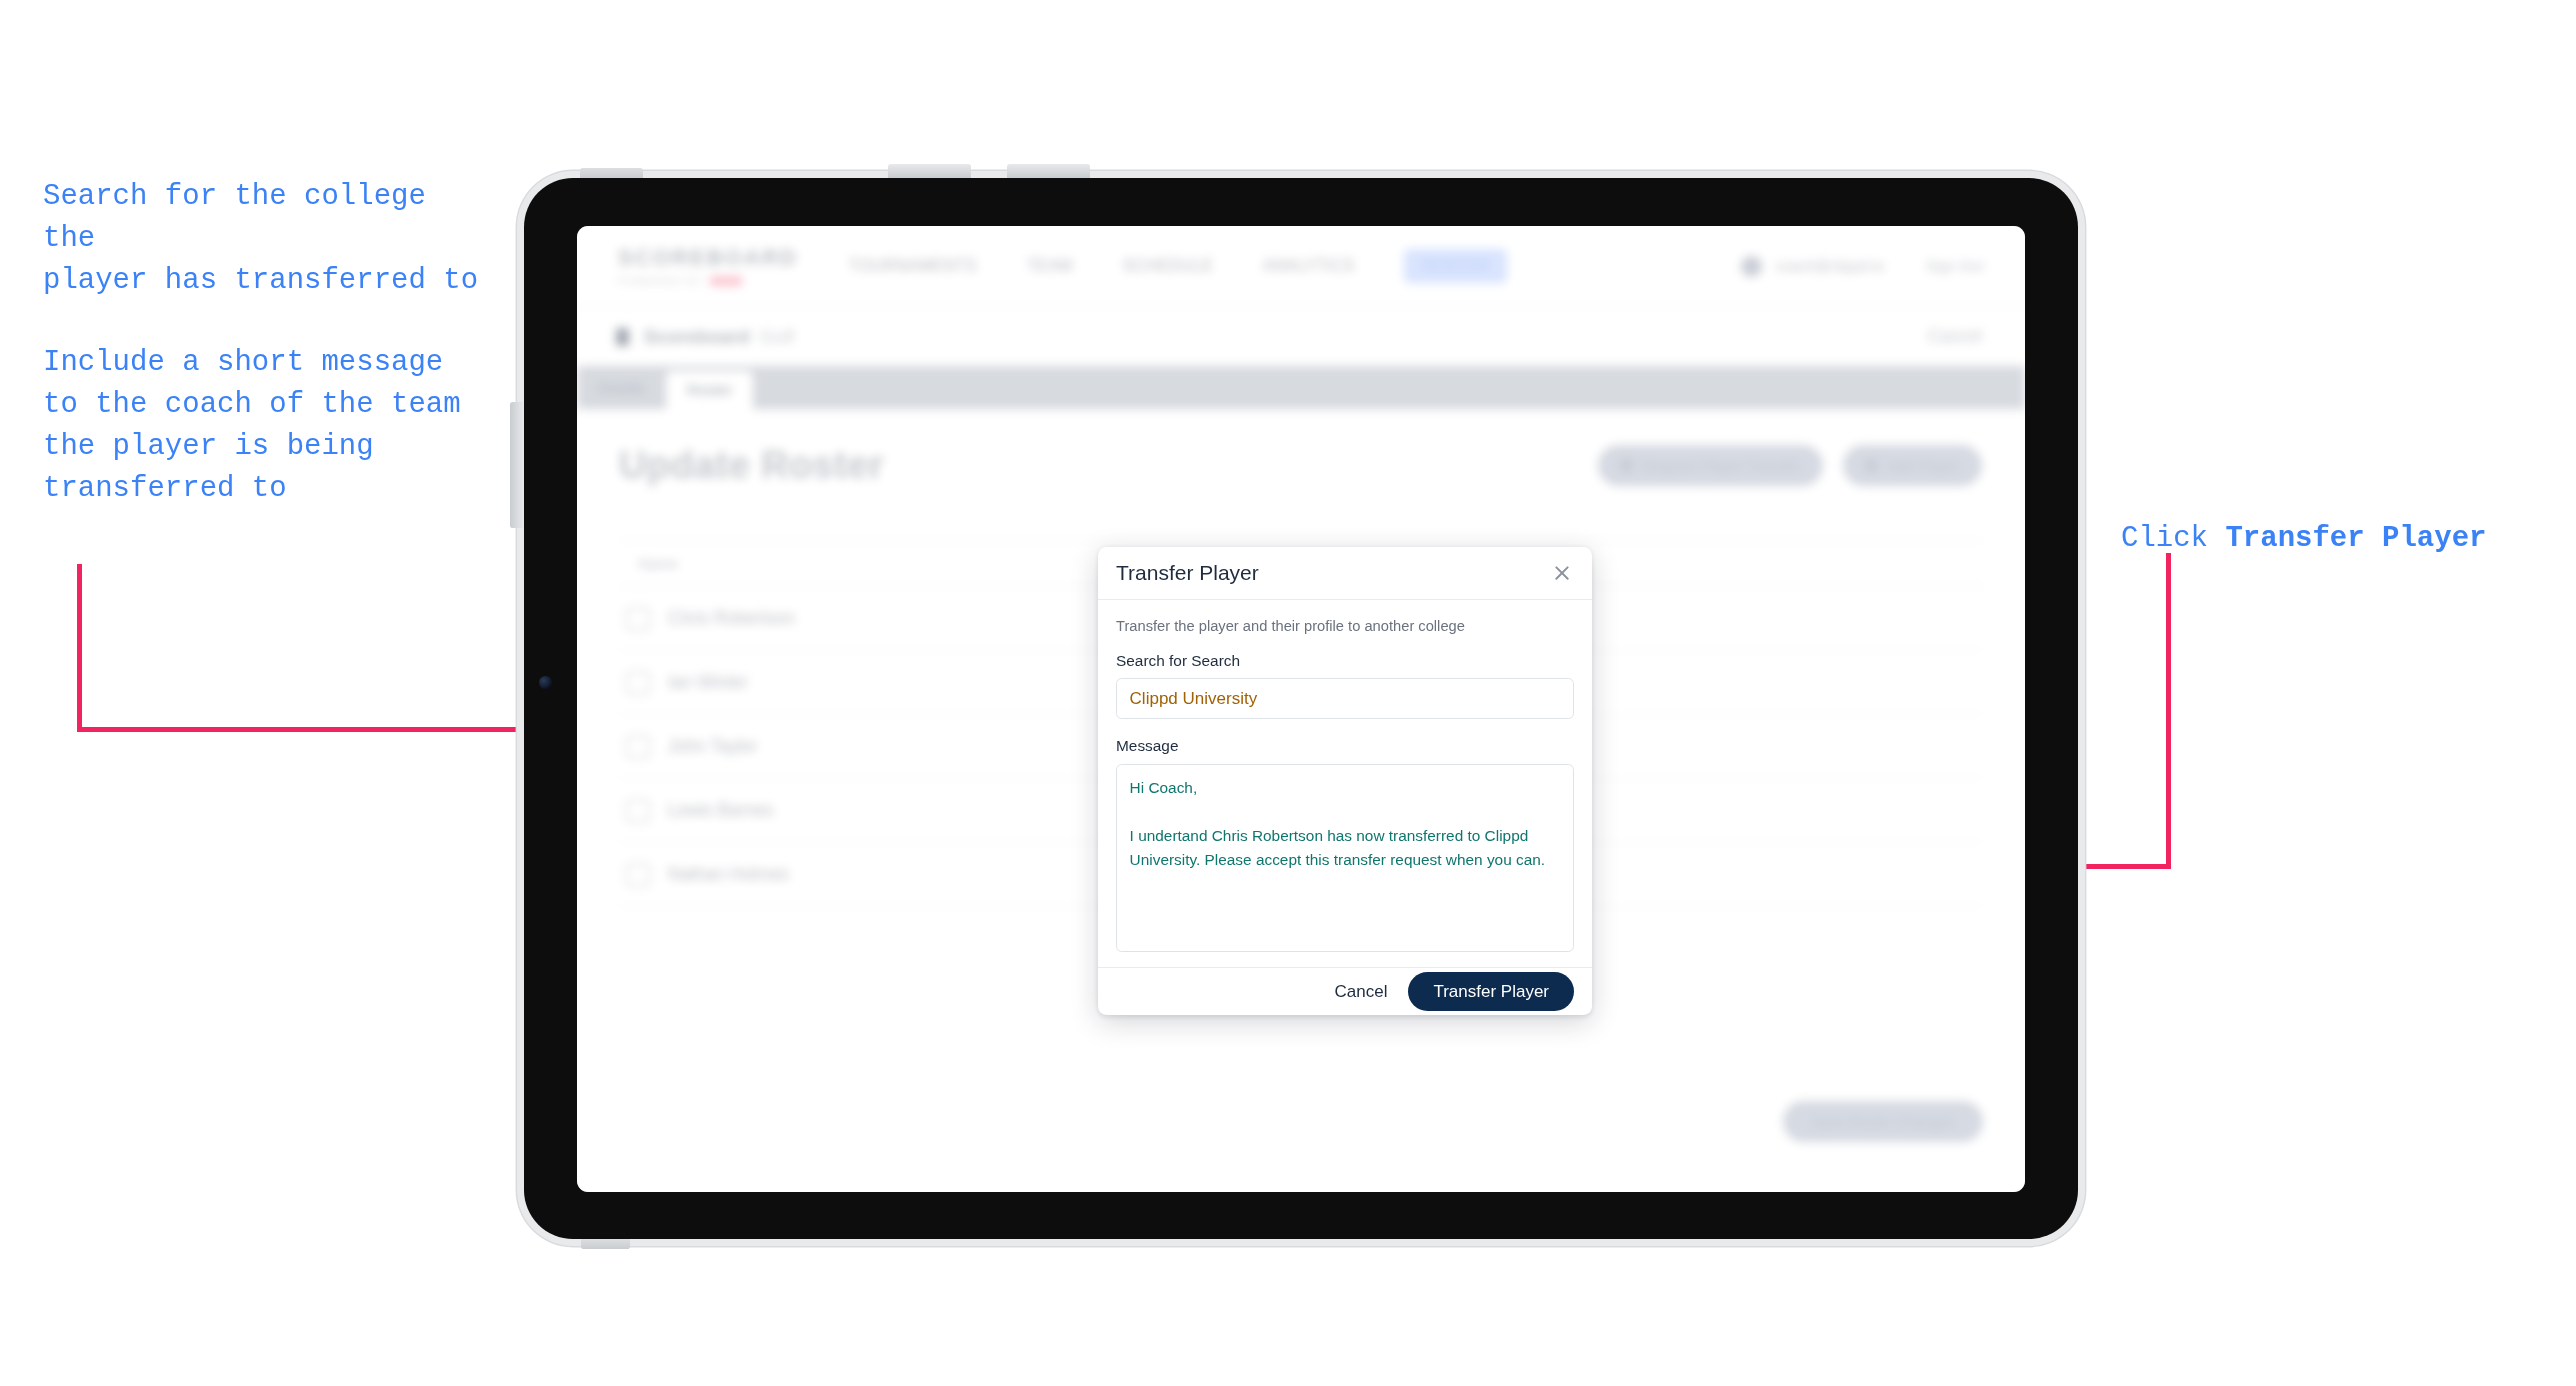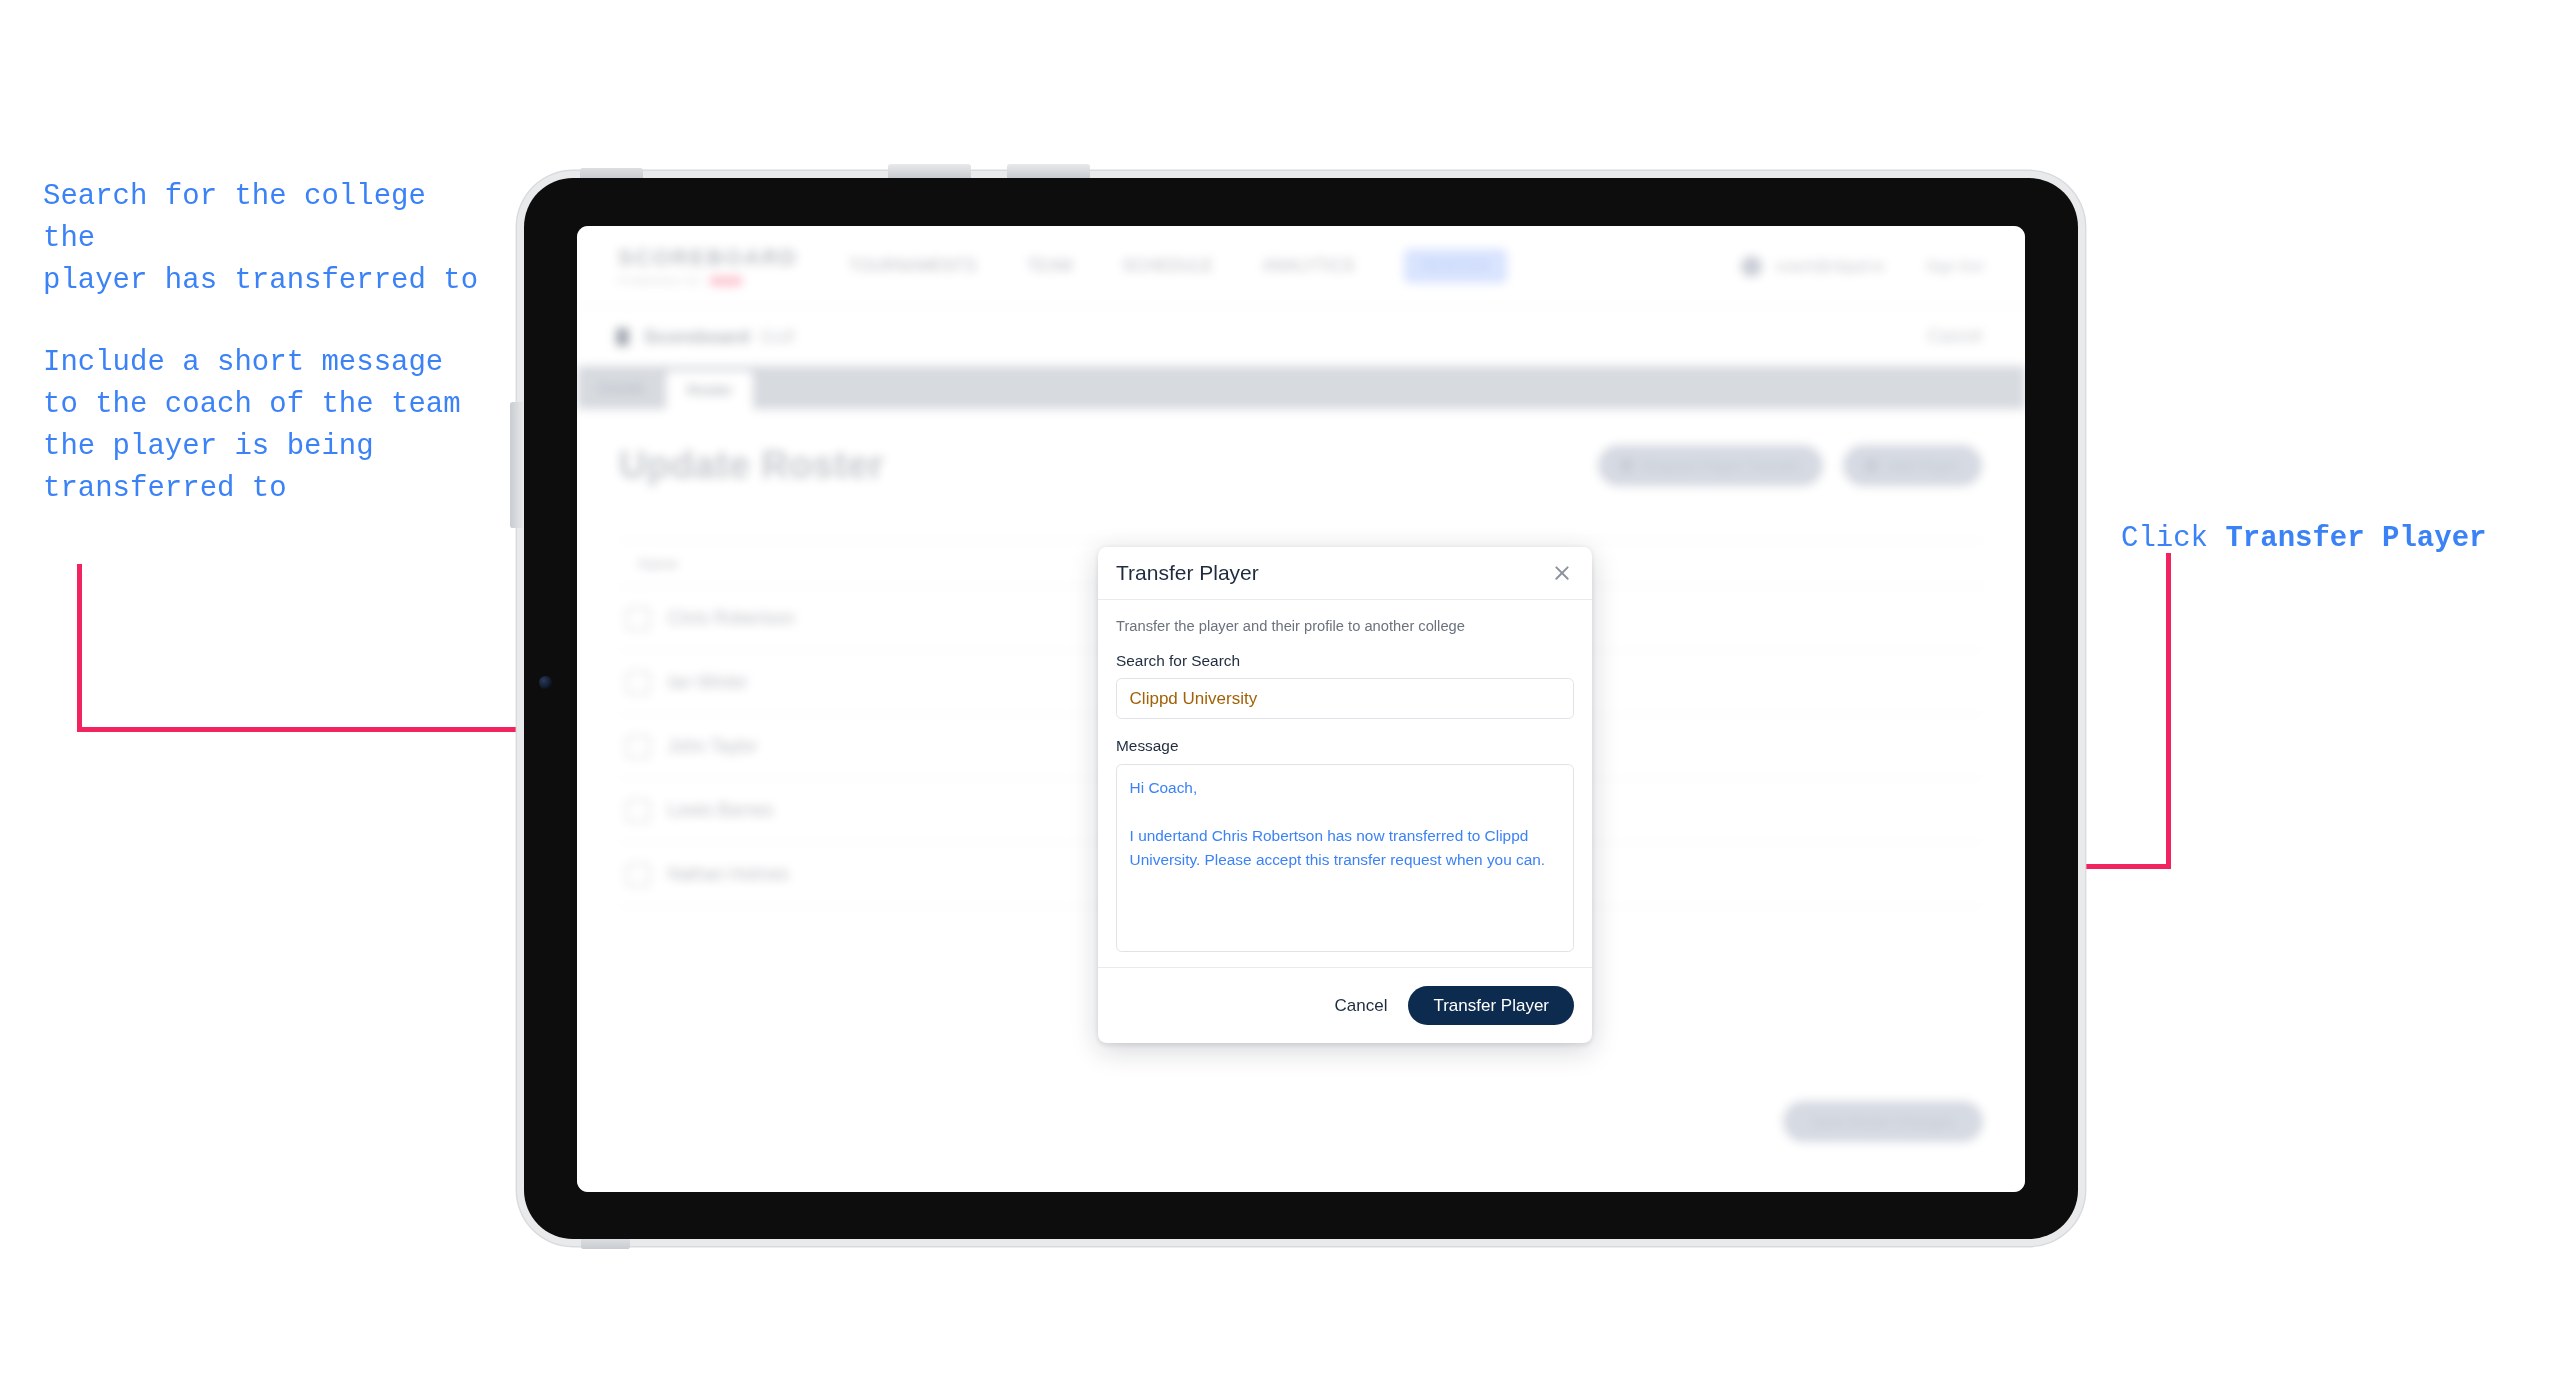--- a/index.html
+++ b/index.html
@@ -198,26 +198,26 @@
   .m-label { font-size: 15.4px; color: #1f2c3f; margin-bottom: 8.4px; }
   .m-input {
     width: 100%; height: 41px; border: 0.7px solid #dfe3e8; border-radius: 5.6px;
     padding: 0 12.6px; font-size: 17px; color: #a16207;
     font-family: "Liberation Sans", sans-serif; background: #fff;
     display: flex; align-items: center;
   }
   .m-gap { height: 18px; }
   .m-textarea {
     width: 100%; height: 188px; border: 0.7px solid #dfe3e8; border-radius: 5.6px;
-    padding: 11.2px 12.6px; font-size: 15.4px; color: #3b82f6; line-height: 1.55;
+    padding: 11.2px 12.6px; font-size: 15.4px; color: #0f766e; line-height: 1.55;
     font-family: "Liberation Sans", sans-serif; background: #fff;
     white-space: pre-wrap; overflow: hidden;
   }
   .m-foot {
-    height: 76px; border-top: 0.7px solid #e8eaee;
+    height: 48px; border-top: 0.7px solid #e8eaee;
     display: flex; align-items: center; justify-content: flex-end; gap: 21px;
     padding: 0 18px;
   }
   .m-cancel { font-size: 17px; color: #1f2c3f; cursor: pointer; }
   .m-submit {
     background: #0d2b4f; color: #fff; font-size: 17px;
     border: none; border-radius: 21px; padding: 9.8px 25px;
     font-family: "Liberation Sans", sans-serif; cursor: pointer;
   }
 </style>

